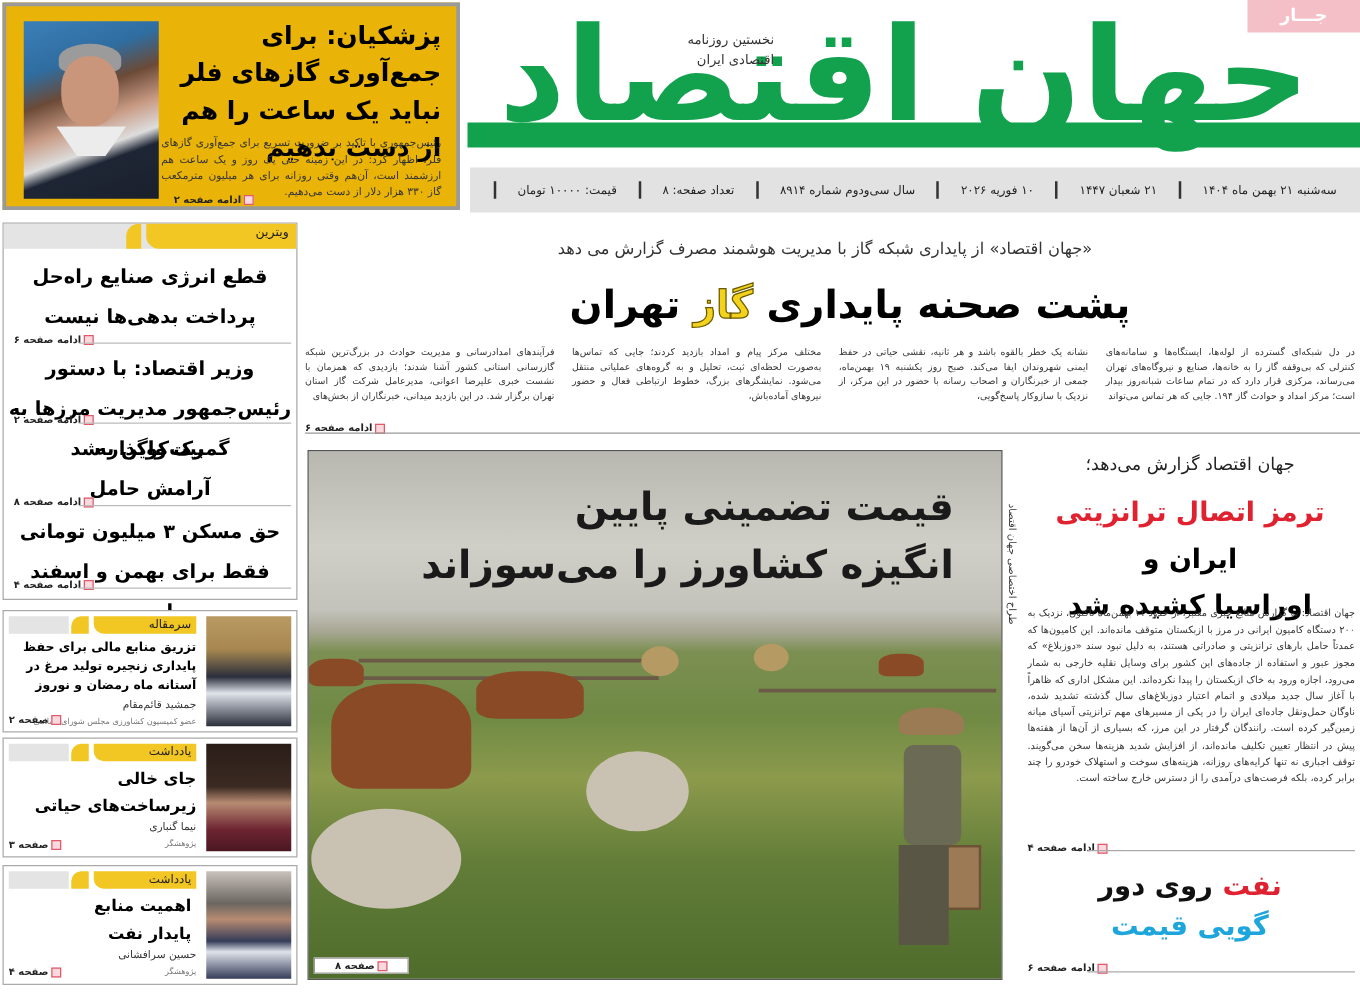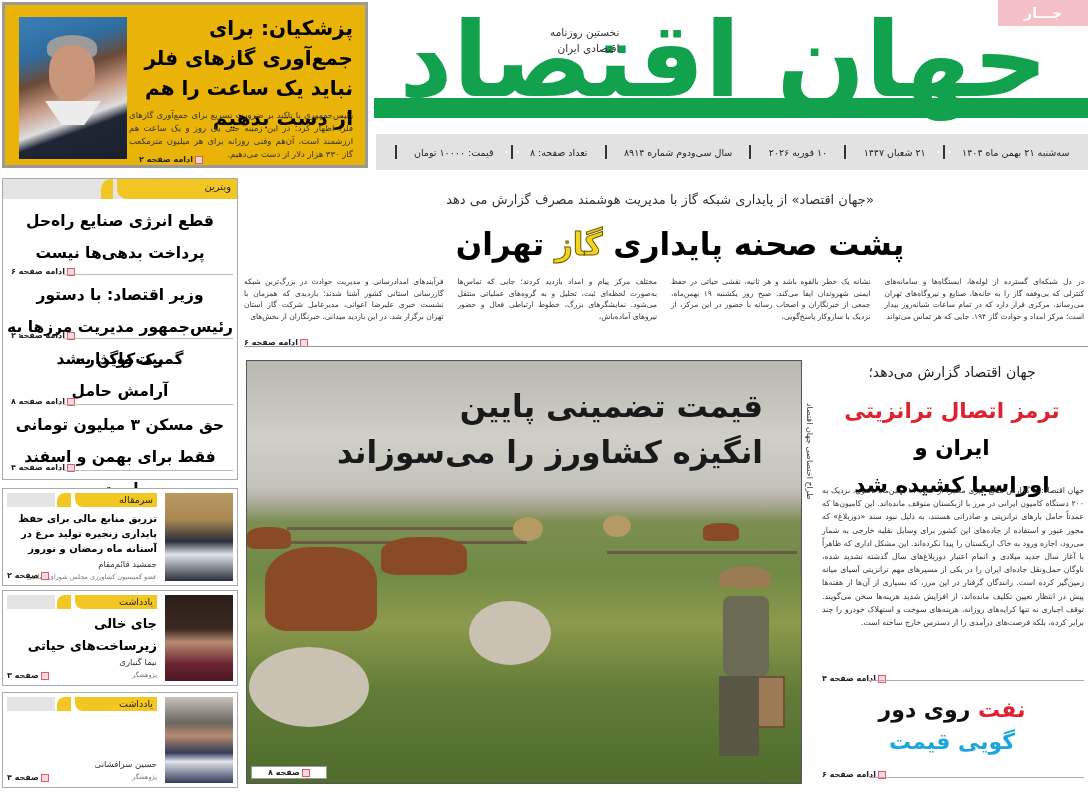--- a/index.html
+++ b/index.html
@@ -187,20 +187,21 @@
 </div>
 
 <div class="abs op-box" style="top:692px;height:96px;">
   <div class="op-photo" style="height:86px;background:linear-gradient(180deg,#c9c2bb 0%,#6b6660 30%,#b78b72 45%,#343c58 65%,#dfe3ea 75%,#343c58 100%);"></div>
   <div class="op-head">
       <div class="g"></div>
       <div class="y1"></div>
       <div class="y2"></div>
       <span class="lbl">یادداشت</span>
     </div>
+  <div class="op-title" style="font-size:13px;line-height:22px;width:110px;right:84px;">اهمیت منابع پایدار نفت</div>
   <div class="op-author" style="top:66px;">حسین سرافشانی</div>
   <div class="op-role" style="top:80px;">پژوهشگر</div>
   <div class="op-page cont-link" style="top:80px;"><span class="pg-icon"></span><span>صفحه ۴</span></div>
 </div>
 
 <div class="abs kicker">«جهان اقتصاد» از پایداری شبکه گاز با مدیریت هوشمند مصرف گزارش می دهد</div>
 <div class="abs headline">
   <span>پشت صحنه پایداری</span>
   <span class="gas">گاز</span>
   <span>تهران</span>

